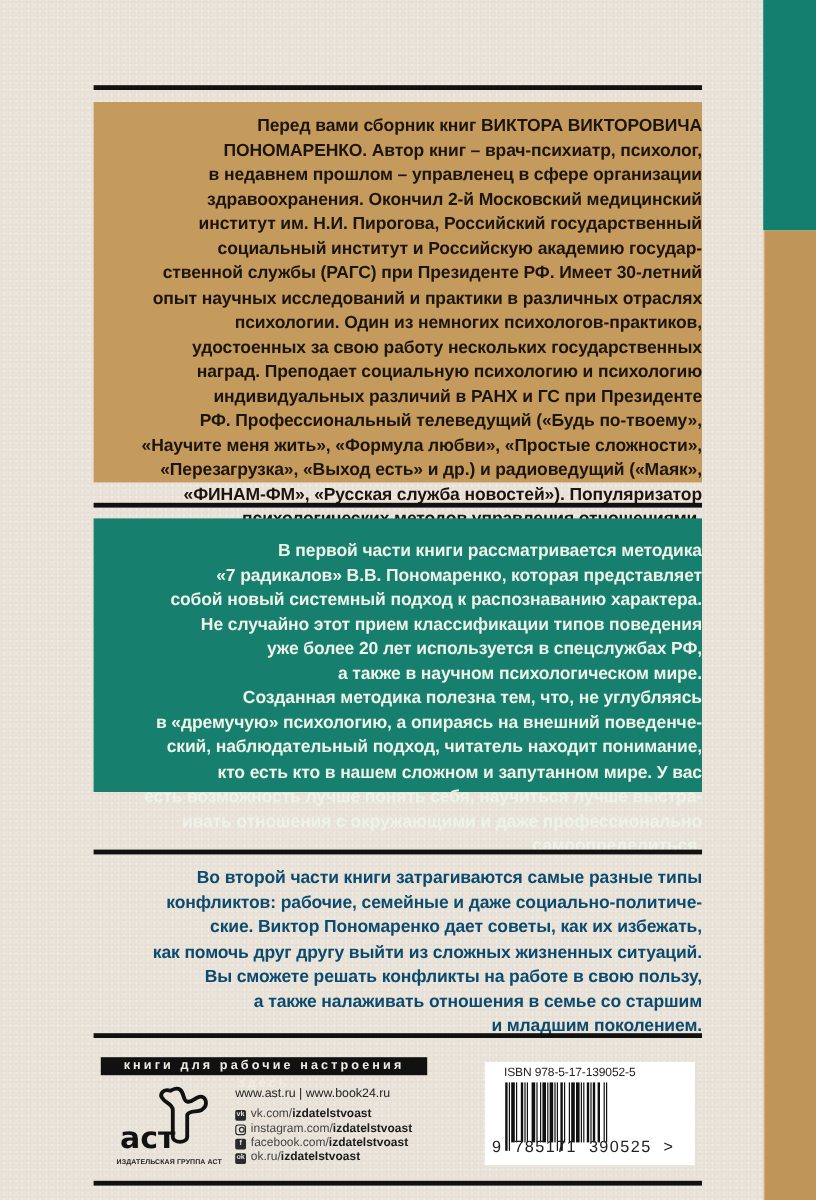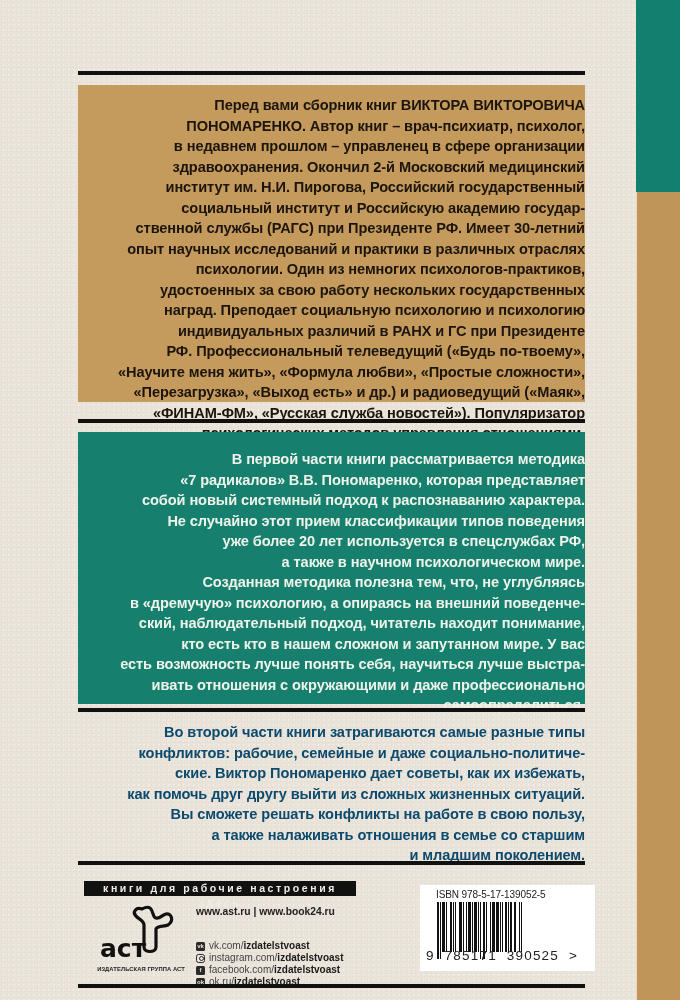--- a/index.html
+++ b/index.html
@@ -18,46 +18,46 @@
   .edge-teal { position: absolute; left: 636px; top: 0; width: 44px; height: 192px; background: #13806f; }
   .edge-tan  { position: absolute; left: 636px; top: 192px; width: 44px; height: 808px; background: #c0955a; border-left: 1px solid #f3d7b8; }
   .rule { position: absolute; left: 78px; width: 507px; height: 4px; background: #111; }
   .panel {
     position: absolute; left: 78px; width: 507px;
     text-align: right; font-weight: bold;
     font-size: 14.6px; line-height: 20.5px; letter-spacing: -0.1px;
   }
   .panel p { white-space: pre-line; }
   .panel-tan { top: 85px; height: 317px; background: #c59a5d; color: #1c150d; padding-top: 10px; }
-  .panel-teal { top: 432px; height: 272px; background: #177f6e; color: #eef3ea; padding-top: 17px; }
+  .panel-teal { top: 432px; height: 228px; background: #177f6e; color: #eef3ea; padding-top: 17px; }
   .panel-plain { top: 722px; height: 130px; background: transparent; color: #0c4a6e; padding-top: 0; }
   .tagline {
     position: absolute; left: 84px; top: 881px; width: 272px; height: 15px;
     background: #111; color: #f1ece4;
     font-size: 10.5px; font-weight: bold; letter-spacing: 2.6px;
     line-height: 15px; text-align: center;
   }
   .logo { position: absolute; left: 92px; top: 903px; width: 86px; height: 70px; }
   .logo-caption {
     position: absolute; left: 86px; top: 966px; width: 110px;
     font-size: 5.8px; font-weight: bold; letter-spacing: 0.1px; color: #222; text-align: center;
   }
   .links { position: absolute; left: 196px; top: 906px; width: 200px; font-size: 10px; color: #333; }
-  .links .sites { font-weight: bold; font-size: 10.3px; margin-bottom: 23px; color: #222; }
+  .links .sites { font-weight: normal; font-size: 10.3px; margin-bottom: 6px; color: #222; }
   .links .row { display: flex; align-items: center; height: 12px; line-height: 12px; }
   .links .ico {
     display: inline-block; width: 9px; height: 9px; margin-right: 4px;
     background: #2a2a2a; border-radius: 1.5px; color: #e9e3d9;
     font-size: 6px; line-height: 9px; text-align: center; font-weight: bold;
   }
   .links .ico.insta { background: transparent; border: 1.3px solid #2a2a2a; border-radius: 2.5px; position: relative; }
   .links .ico.insta::after { content: ""; position: absolute; left: 1.6px; top: 1.6px; width: 3px; height: 3px; border: 1px solid #2a2a2a; border-radius: 50%; }
   .links .host { color: #444; font-weight: normal; }
   .links .handle { font-weight: bold; color: #1a1a1a; }
-  .barcode-box { position: absolute; left: 420px; top: 885px; width: 175px; height: 86px; background: #fff; padding-left: 32px; }
+  .barcode-box { position: absolute; left: 404px; top: 885px; width: 175px; height: 86px; background: #fff; padding-left: 32px; }
   .isbn { position: absolute; left: 16px; top: 4px; font-size: 10px; color: #222; letter-spacing: -0.1px; }
   .bars { position: absolute; left: 17px; top: 17px; width: 120px; height: 50px; display: flex; align-items: stretch; }
   .bars span { display: block; background: #111; height: 100%; }
   .bars span.g { background: transparent; }
   .bars span.long { height: 57px; }
   .digits { position: absolute; left: 6px; top: 63px; font-size: 13.5px; color: #222; letter-spacing: 1.2px; white-space: pre; }
 </style>
 </head>
 <body>
 

